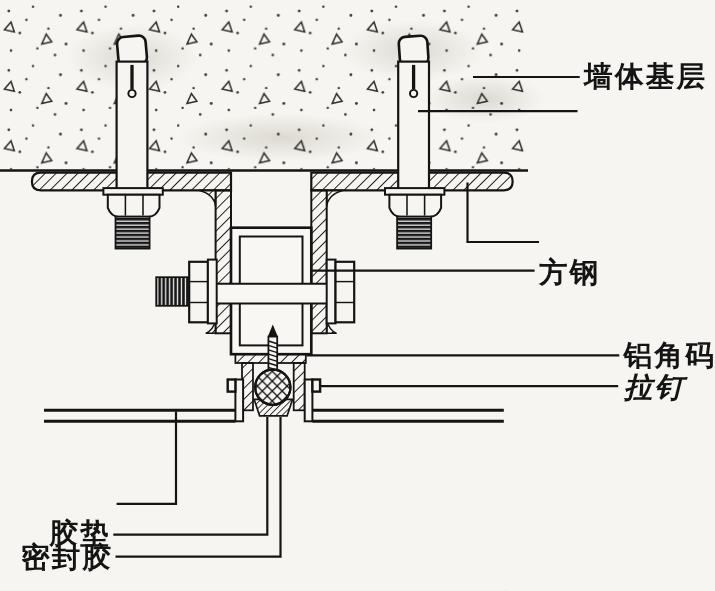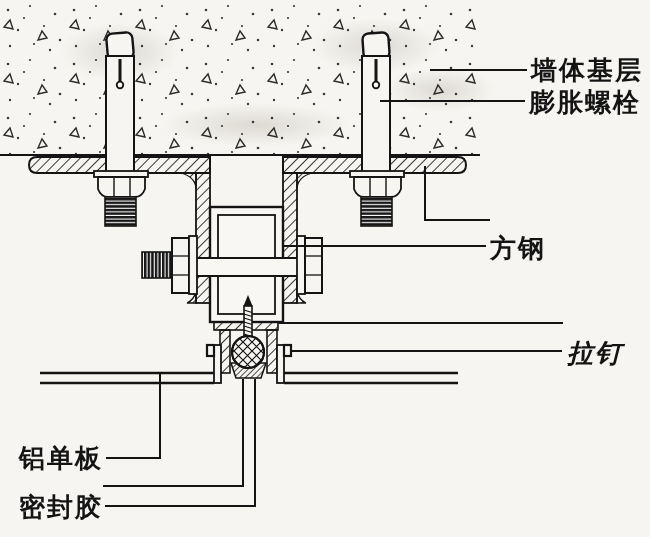--- a/index.html
+++ b/index.html
@@ -188,19 +188,19 @@
       <line x1="283" y1="246" x2="486" y2="246"></line>
       <line x1="279" y1="323" x2="563" y2="323"></line>
       <line x1="290" y1="351" x2="562" y2="351"></line>
       <polyline points="160,374 160,458 106,458"></polyline>
       <polyline points="243,379 243,486 103,486"></polyline>
       <polyline points="255,379 255,506 105,506"></polyline>
     </g>
   </svg>
 
   <div class="lbl rightcol" style="left:531px;top:55px;">墙体基层</div>
-  <div class="lbl rightcol" style="left:529px;top:87px;">膨胀螺栓</div>
   <div class="lbl rightcol" style="left:490px;top:233px;">方钢</div>
+  <div class="lbl rightcol" style="left:567px;top:309px;">铝角码</div>
   <div class="lbl rightcol" style="left:567px;top:338px;font-style:italic;">拉钉</div>
-  <div class="lbl leftcol" style="right:547px;top:443px;">铝单板</div>
+  <div class="lbl leftcol" style="right:549px;top:471px;">胶垫</div>
   <div class="lbl leftcol" style="right:547px;top:492px;">密封胶</div>
 
 </div>
 
 </body></html>

